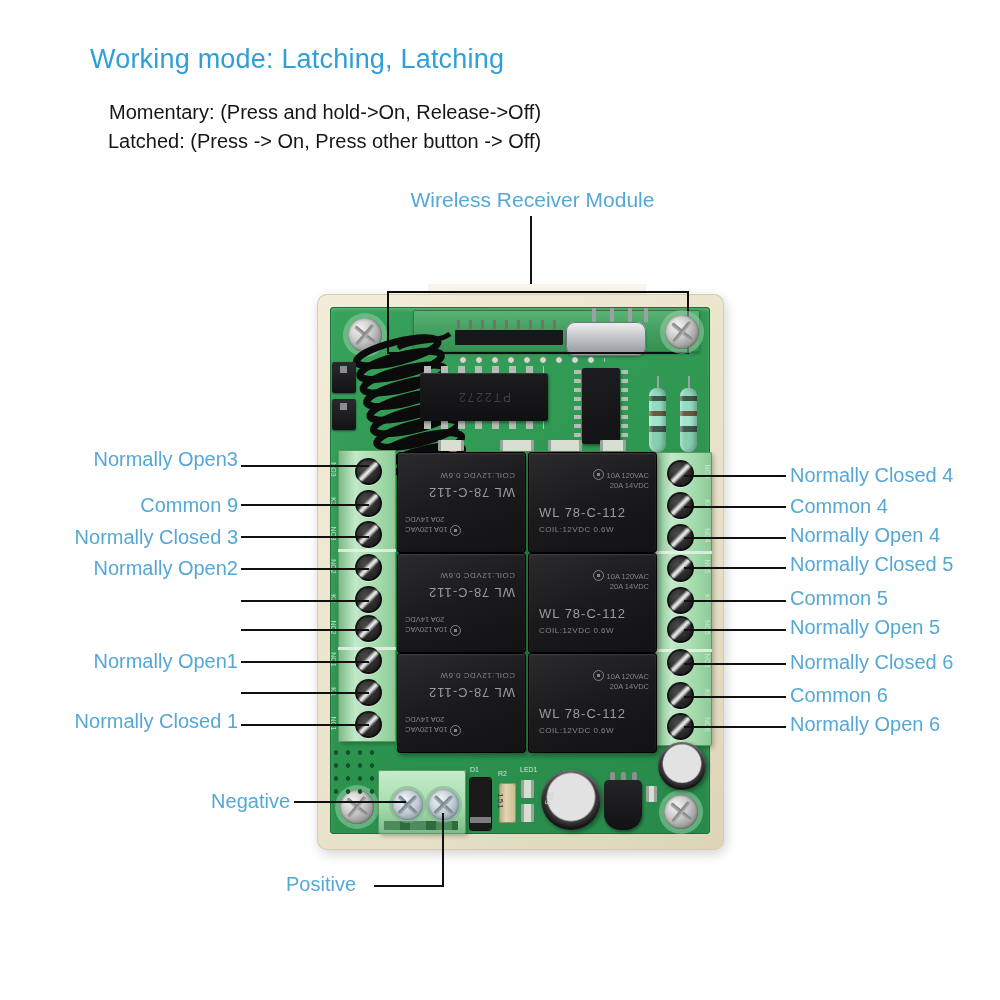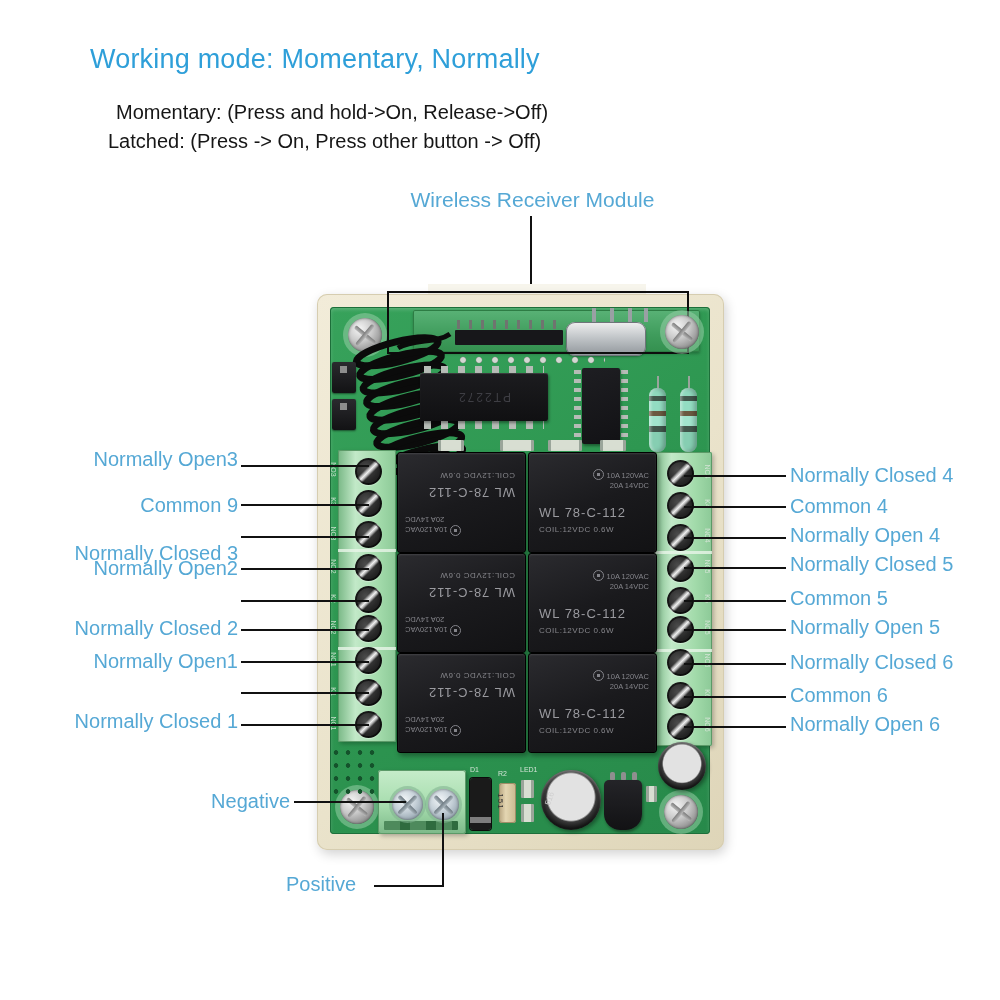--- a/index.html
+++ b/index.html
@@ -134,22 +134,22 @@
   .pwr-block::after{content:"";position:absolute;left:6px;bottom:4px;width:74px;height:9px;
     background:repeating-linear-gradient(90deg,#4e8a5c 0 16px,#2f6b3f 16px 26px);border-radius:1px;}
   .silk{font-size:7px;color:#e4ece4;opacity:0.9;white-space:nowrap;}
   .pin-silk{font-size:7px;color:#dfe8df;opacity:0.85;transform:rotate(90deg);transform-origin:center;width:18px;text-align:center;}
 </style>
 </head>
 <body>
 
 <div id="canvas">
 
-  <div class="abs title" style="left:90px;top:44px;">Working mode: Momentary, Normally</div>
-  <div class="abs desc" style="left:116px;top:101px;">Momentary: (Press and hold-&gt;On, Release-&gt;Off)</div>
+  <div class="abs title" style="left:90px;top:44px;">Working mode: Latching, Latching</div>
+  <div class="abs desc" style="left:109px;top:101px;">Momentary: (Press and hold-&gt;On, Release-&gt;Off)</div>
   <div class="abs lbl" style="left:380px;top:188px;width:305px;text-align:center;font-size:21px;">Wireless Receiver Module</div>
 
   <div class="abs desc" style="left:108px;top:130px;">Latched: (Press -&gt; On, Press other button -&gt; Off)</div>
   <div class="abs leader-v" style="left:530px;top:216px;height:76px;"></div>
 
   <div class="abs module-backing"></div>
   <div class="abs base"></div>
   <div class="abs pcb"></div>
 
   <div class="abs rx-strip"></div>
@@ -314,23 +314,22 @@
   </div>
   <div class="abs tpin" style="left:610px;"></div>
   <div class="abs tpin" style="left:621px;"></div>
   <div class="abs tpin" style="left:632px;"></div>
   <div class="abs transistor"></div>
   <div class="abs smd" style="left:646px;top:786px;width:11px;height:16px;"></div>
   <div class="abs cap" style="left:658px;top:742px;width:48px;height:48px;"></div>
 
   <div class="abs lbl lbl-left" style="top:448px;">Normally Open3</div>
   <div class="abs lbl lbl-left" style="top:494px;">Common 9</div>
-  <div class="abs lbl lbl-left" style="top:526px;margin-top:16px;">Normally Closed 3</div>
+  <div class="abs lbl lbl-left" style="top:526px;">Normally Closed 3</div>
   <div class="abs lbl lbl-left" style="top:557px;">Normally Open2</div>
-  <div class="abs lbl lbl-left" style="top:617px;">Normally Closed 2</div>
   <div class="abs lbl lbl-left" style="top:650px;">Normally Open1</div>
   <div class="abs lbl lbl-left" style="top:710px;">Normally Closed 1</div>
   <div class="abs leader" style="left:241px;top:465px;width:128px;"></div>
   <div class="abs leader" style="left:241px;top:504px;width:128px;"></div>
   <div class="abs leader" style="left:241px;top:536px;width:128px;"></div>
   <div class="abs leader" style="left:241px;top:568px;width:128px;"></div>
   <div class="abs leader" style="left:241px;top:600px;width:128px;"></div>
   <div class="abs leader" style="left:241px;top:629px;width:128px;"></div>
   <div class="abs leader" style="left:241px;top:661px;width:128px;"></div>
   <div class="abs leader" style="left:241px;top:692px;width:128px;"></div>

